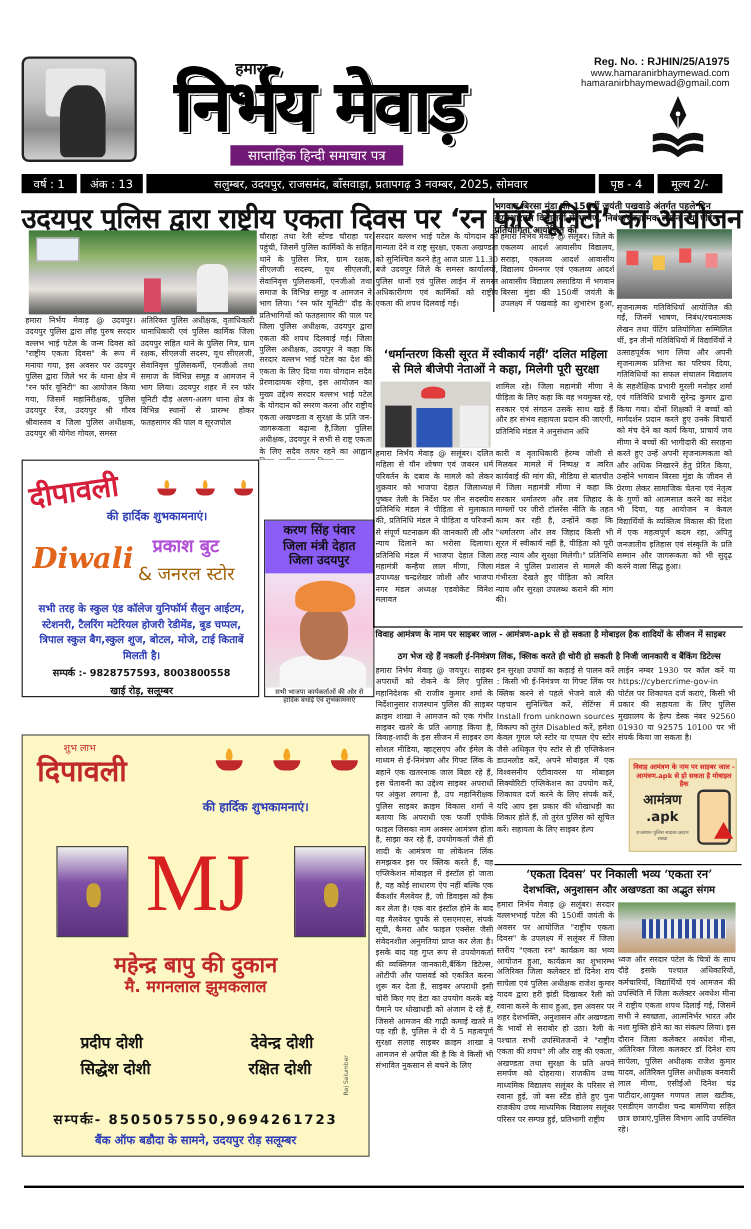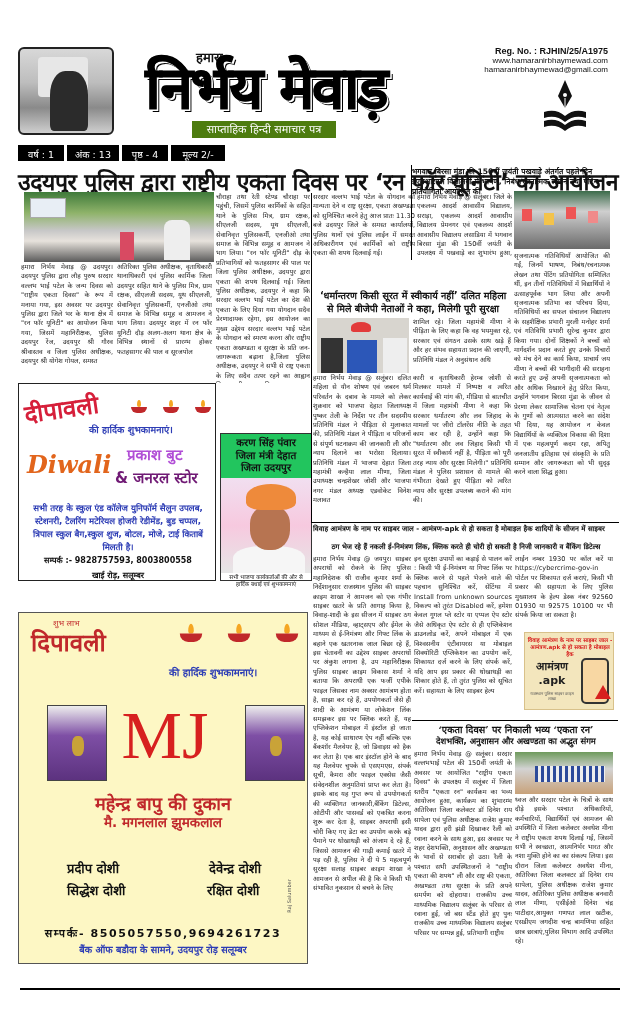--- a/index.html
+++ b/index.html
@@ -3,35 +3,35 @@
 <meta charset="utf-8">
 <style>
   * { box-sizing: border-box; margin: 0; padding: 0; }
   body { width: 626px; height: 1024px; background: #fff; font-family: "DejaVu Sans", sans-serif; color: #111; position: relative; overflow: hidden; }
   .abs { position: absolute; }
   .masthead-photo { left: 18px; top: 47px; width: 96px; height: 88px; border: 2px solid #222; border-radius: 6px; background: linear-gradient(180deg,#d8d8d8 0%,#bdbdbd 40%,#8a8a8a 70%,#cfcfcf 100%); overflow: hidden; }
   .masthead-photo .statue { position: absolute; left: 30px; top: 22px; width: 38px; height: 60px; background: #2b2b2b; border-radius: 40% 40% 10% 10%; }
   .masthead-photo .palace { position: absolute; left: 18px; top: 8px; width: 50px; height: 40px; background: #e7e7e7; border-radius: 4px; }
   .mh-small { left: 196px; top: 48px; font-size: 13px; font-weight: bold; }
   .mh-title { left: 128px; top: 56px; width: 276px; text-align: center; font-size: 58px; font-weight: 900; font-family: "DejaVu Serif", serif; letter-spacing: -2px; line-height: 64px; color: #000; -webkit-text-stroke: 1px #000; text-shadow: 2px 2px 0 #fff, 3px 3px 0 #000; }
-  .mh-sub { left: 192px; top: 121px; width: 144px; height: 17px; background: #4d7c0f; color: #fff; font-size: 11px; text-align: center; line-height: 17px; }
+  .mh-sub { left: 192px; top: 121px; width: 144px; height: 17px; background: #701a75; color: #fff; font-size: 11px; text-align: center; line-height: 17px; }
   .reg { right: 18px; top: 46px; text-align: right; font-size: 8px; font-family: "Liberation Sans", sans-serif; }
   .reg .regno { font-weight: bold; font-size: 9px; }
   .pen-logo { left: 542px; top: 78px; width: 46px; height: 56px; }
   .infobar { left: 18px; top: 145px; width: 590px; height: 16px; display: flex; gap: 3px; }
   .infobar div { background: #000; color: #fff; font-size: 9.5px; line-height: 19px; text-align: center; }
   .headline-main { left: 18px; top: 165px; font-size: 23px; font-weight: 900; letter-spacing: -0.4px; white-space: nowrap; }
   .col { position: absolute; font-size: 6.6px; line-height: 9.4px; text-align: justify; color: #222; overflow: hidden; }
   .photo { position: absolute; overflow: hidden; }
   .rule { position: absolute; background: #000; }
   .ad1 { left: 18px; top: 383px; width: 198px; height: 198px; border: 1.5px solid #222; background: #fff; }
   .ad1 .deep { position:absolute; top:8px; left:5px; font-size:24px; font-weight:900; color:#d61f3a; font-family:"DejaVu Serif",serif; transform: rotate(-8deg); }
   .ad1 .wish { position:absolute; top:39px; left:70px; font-size:9.5px; color:#2d3db5; font-weight:bold; }
   .ad1 .store1 { position:absolute; top:60px; left:108px; font-size:15px; color:#b14ed6; font-weight:900; }
-  .ad1 .store2 { position:absolute; top:83px; left:96px; font-size:15px; color:#701a75; font-weight:700; }
+  .ad1 .store2 { position:absolute; top:83px; left:96px; font-size:15px; color:#a16207; font-weight:400; }
   .ad1 .happy { position:absolute; top:66px; left:8px; font-size:24px; color:#e2651c; font-style:italic; font-family:"DejaVu Serif",serif; font-weight:bold; }
   .ad1 .items { position:absolute; top:118px; left:6px; width:186px; text-align:center; font-size:8.6px; line-height:13px; color:#2d3db5; font-weight:bold; }
   .ad1 .contact { position:absolute; top:170px; left:6px; width:186px; text-align:center; font-size:8px; font-weight:bold; }
   .ad1 .addr { position:absolute; top:185px; left:6px; width:186px; text-align:center; font-size:8px; font-weight:bold; }
   .diya { position:absolute; width:16px; height:16px; }
   .diya .flame { position:absolute; left:6px; top:0; width:4px; height:7px; background:#f5a623; border-radius:50% 50% 50% 50% / 70% 70% 30% 30%; }
   .diya .bowl { position:absolute; left:0; top:7px; width:16px; height:6px; background:#c0282b; border-radius:0 0 8px 8px; }
   .ad2 { left: 18px; top: 612px; width: 290px; height: 352px; background: #fdf7c4; border: 1.5px solid #555; }
   .ad2 .shubh { position:absolute; top:12px; left:12px; font-size:24px; color:#c0282b; font-family:"DejaVu Serif",serif; font-weight:bold; }
   .ad2 .shubh-small { position:absolute; top:4px; left:34px; font-size:8px; color:#c0282b; }
@@ -40,21 +40,21 @@
   .ad2 .jewel { position:absolute; top:92px; width:60px; height:76px; border:1.5px solid #444; background: linear-gradient(180deg,#eee 0%,#7e4fa5 40%,#5c327f 100%); }
   .ad2 .jewel::after { content:""; position:absolute; left:24px; top:30px; width:12px; height:20px; background:#c9a338; border-radius:40%; }
   .ad2 .l1 { position:absolute; top:178px; width:100%; text-align:center; font-size:18px; color:#c0282b; font-weight:bold; }
   .ad2 .l2 { position:absolute; top:200px; width:100%; text-align:center; font-size:13.5px; color:#c0282b; font-weight:bold; }
   .ad2 .l3 { position:absolute; top:218px; width:100%; text-align:center; font-size:14px; color:#111; font-weight:bold; }
   .ad2 .name { position:absolute; font-size:13px; font-weight:900; color:#111; }
   .ad2 .phone { position:absolute; top:312px; width:100%; text-align:center; font-size:11px; font-weight:bold; letter-spacing:1.6px; }
   .ad2 .bank { position:absolute; top:330px; width:100%; text-align:center; font-size:9.6px; color:#2d3db5; font-weight:bold; }
   .ad2 .sig { position:absolute; right:2px; top:280px; font-size:5px; transform:rotate(-90deg); color:#555; }
   .minister { left: 220px; top: 433px; width: 92px; height: 148px; border: 1.5px solid #333; background:#fff; }
-  .minister .hdr { background:#22c55e; text-align:center; font-size:10.2px; line-height:12.5px; font-weight:900; padding:3px 0; }
+  .minister .hdr { background:#8b5cf6; text-align:center; font-size:10.2px; line-height:12.5px; font-weight:900; padding:3px 0; }
   .minister .pic { height: 95px; background: linear-gradient(180deg,#f1dff0 0%,#f7c9df 50%,#e6e6e6 100%); position:relative; overflow:hidden; }
   .minister .pagdi { position:absolute; left:25px; top:6px; width:50px; height:26px; background:#ee8a3b; border-radius:50% 50% 30% 30%; }
   .minister .face { position:absolute; left:29px; top:28px; width:40px; height:44px; background:#b77451; border-radius:40% 40% 45% 45%; }
   .minister .shirt { position:absolute; left:12px; top:68px; width:72px; height:30px; background:#f6f6f6; border-radius:40% 40% 0 0; }
   .minister .cap { font-size:5.6px; text-align:center; line-height:7.5px; padding:1px; }
   .apk-ad { left: 524px; top: 632px; width: 90px; height: 78px; background:#f3e6bd; border:1px solid #d8c18a; }
   .apk-ad .t { position:absolute; top:4px; left:2px; width:86px; text-align:center; color:#d7201f; font-size:5.6px; line-height:7px; font-weight:bold; }
   .apk-ad .big { position:absolute; top:27px; left:3px; font-size:11px; font-weight:900; color:#222; line-height:14px; text-align:center; width:48px; }
   .apk-ad .phone { position:absolute; top:25px; left:56px; width:28px; height:46px; border:2px solid #333; border-radius:5px; background:#f8d7a3; }
   .apk-ad .warn { position:absolute; top:52px; left:70px; width:0; height:0; border-left:8px solid transparent; border-right:8px solid transparent; border-bottom:14px solid #d7201f; }
@@ -79,20 +79,21 @@
   <path d="M23 2 L30 18 L23 30 L16 18 Z" fill="#111"></path>
   <circle cx="23" cy="17" r="2" fill="#fff"></circle>
   <line x1="23" y1="20" x2="23" y2="30" stroke="#fff" stroke-width="1"></line>
   <path d="M2 34 Q14 30 23 38 Q32 30 44 34 L44 40 Q32 36 23 44 Q14 36 2 40 Z" fill="#111"></path>
   <path d="M2 43 Q14 39 23 47 Q32 39 44 43 L44 49 Q32 45 23 53 Q14 45 2 49 Z" fill="#111"></path>
 </svg>
 
 <div class="abs infobar">
   <div style="width:46px">वर्ष : 1</div>
   <div style="width:52px">अंक : 13</div>
+  <div style="width:374px">सलुम्बर, उदयपुर, राजसमंद, बाँसवाड़ा, प्रतापगढ़ 3 नवम्बर, 2025, सोमवार</div>
   <div style="width:46px">पृष्ठ - 4</div>
   <div style="width:54px">मूल्य 2/-</div>
 </div>
 
 <div class="abs headline-main">उदयपुर पुलिस द्वारा राष्ट्रीय एकता दिवस पर ‘रन फॉर यूनिटी’ का आयोजन</div>
 <div class="photo" style="left:24px;top:192px;width:190px;height:70px;background:linear-gradient(180deg,#3f7a3a 0%,#8fb36a 30%,#c7c7c7 55%,#e7e2dc 70%,#5a5a5a 100%);">
   <div style="position:absolute;left:6px;top:6px;width:36px;height:20px;background:#e8eef5;border:1px solid #aaa"></div>
   <div style="position:absolute;left:140px;top:28px;width:26px;height:40px;background:#eee;border-radius:8px 8px 0 0"></div>
   <div style="position:absolute;left:96px;top:40px;width:14px;height:28px;background:#d84a62"></div>
 </div>
@@ -155,21 +156,21 @@
       <div class="bowl"></div>
     </div>
   <div class="diya" style="left:176px;top:16px">
       <div class="flame"></div>
       <div class="bowl"></div>
     </div>
   <div class="wish">की हार्दिक शुभकामनाएं।</div>
   <div class="happy">Diwali</div>
   <div class="store1">प्रकाश बुट</div>
   <div class="store2">&amp; जनरल स्टोर</div>
-  <div class="items">सभी तरह के स्कुल एंड कॉलेज युनिफॉर्म सैलुन उपलब, स्टेशनरी, टैलरिंग मटेरियल होजरी रेडीमेंड, बुड चप्पल, त्रिपाल स्कुल बैग,स्कुल शुज, बोटल, मोजे, टाई किताबें मिलती है।</div>
+  <div class="items">सभी तरह के स्कुल एंड कॉलेज युनिफॉर्म सैलुन आईटम, स्टेशनरी, टैलरिंग मटेरियल होजरी रेडीमेंड, बुड चप्पल, त्रिपाल स्कुल बैग,स्कुल शुज, बोटल, मोजे, टाई किताबें मिलती है।</div>
   <div class="contact">सम्पर्क :- 9828757593, 8003800558</div>
   <div class="addr">खाई रोड़, सलूम्बर</div>
 </div>
 
 <div class="abs minister">
   <div class="hdr">
     <div>करण सिंह पंवार</div>
     <div>जिला मंत्री देहात</div>
     <div>जिला उदयपुर</div>
   </div>

